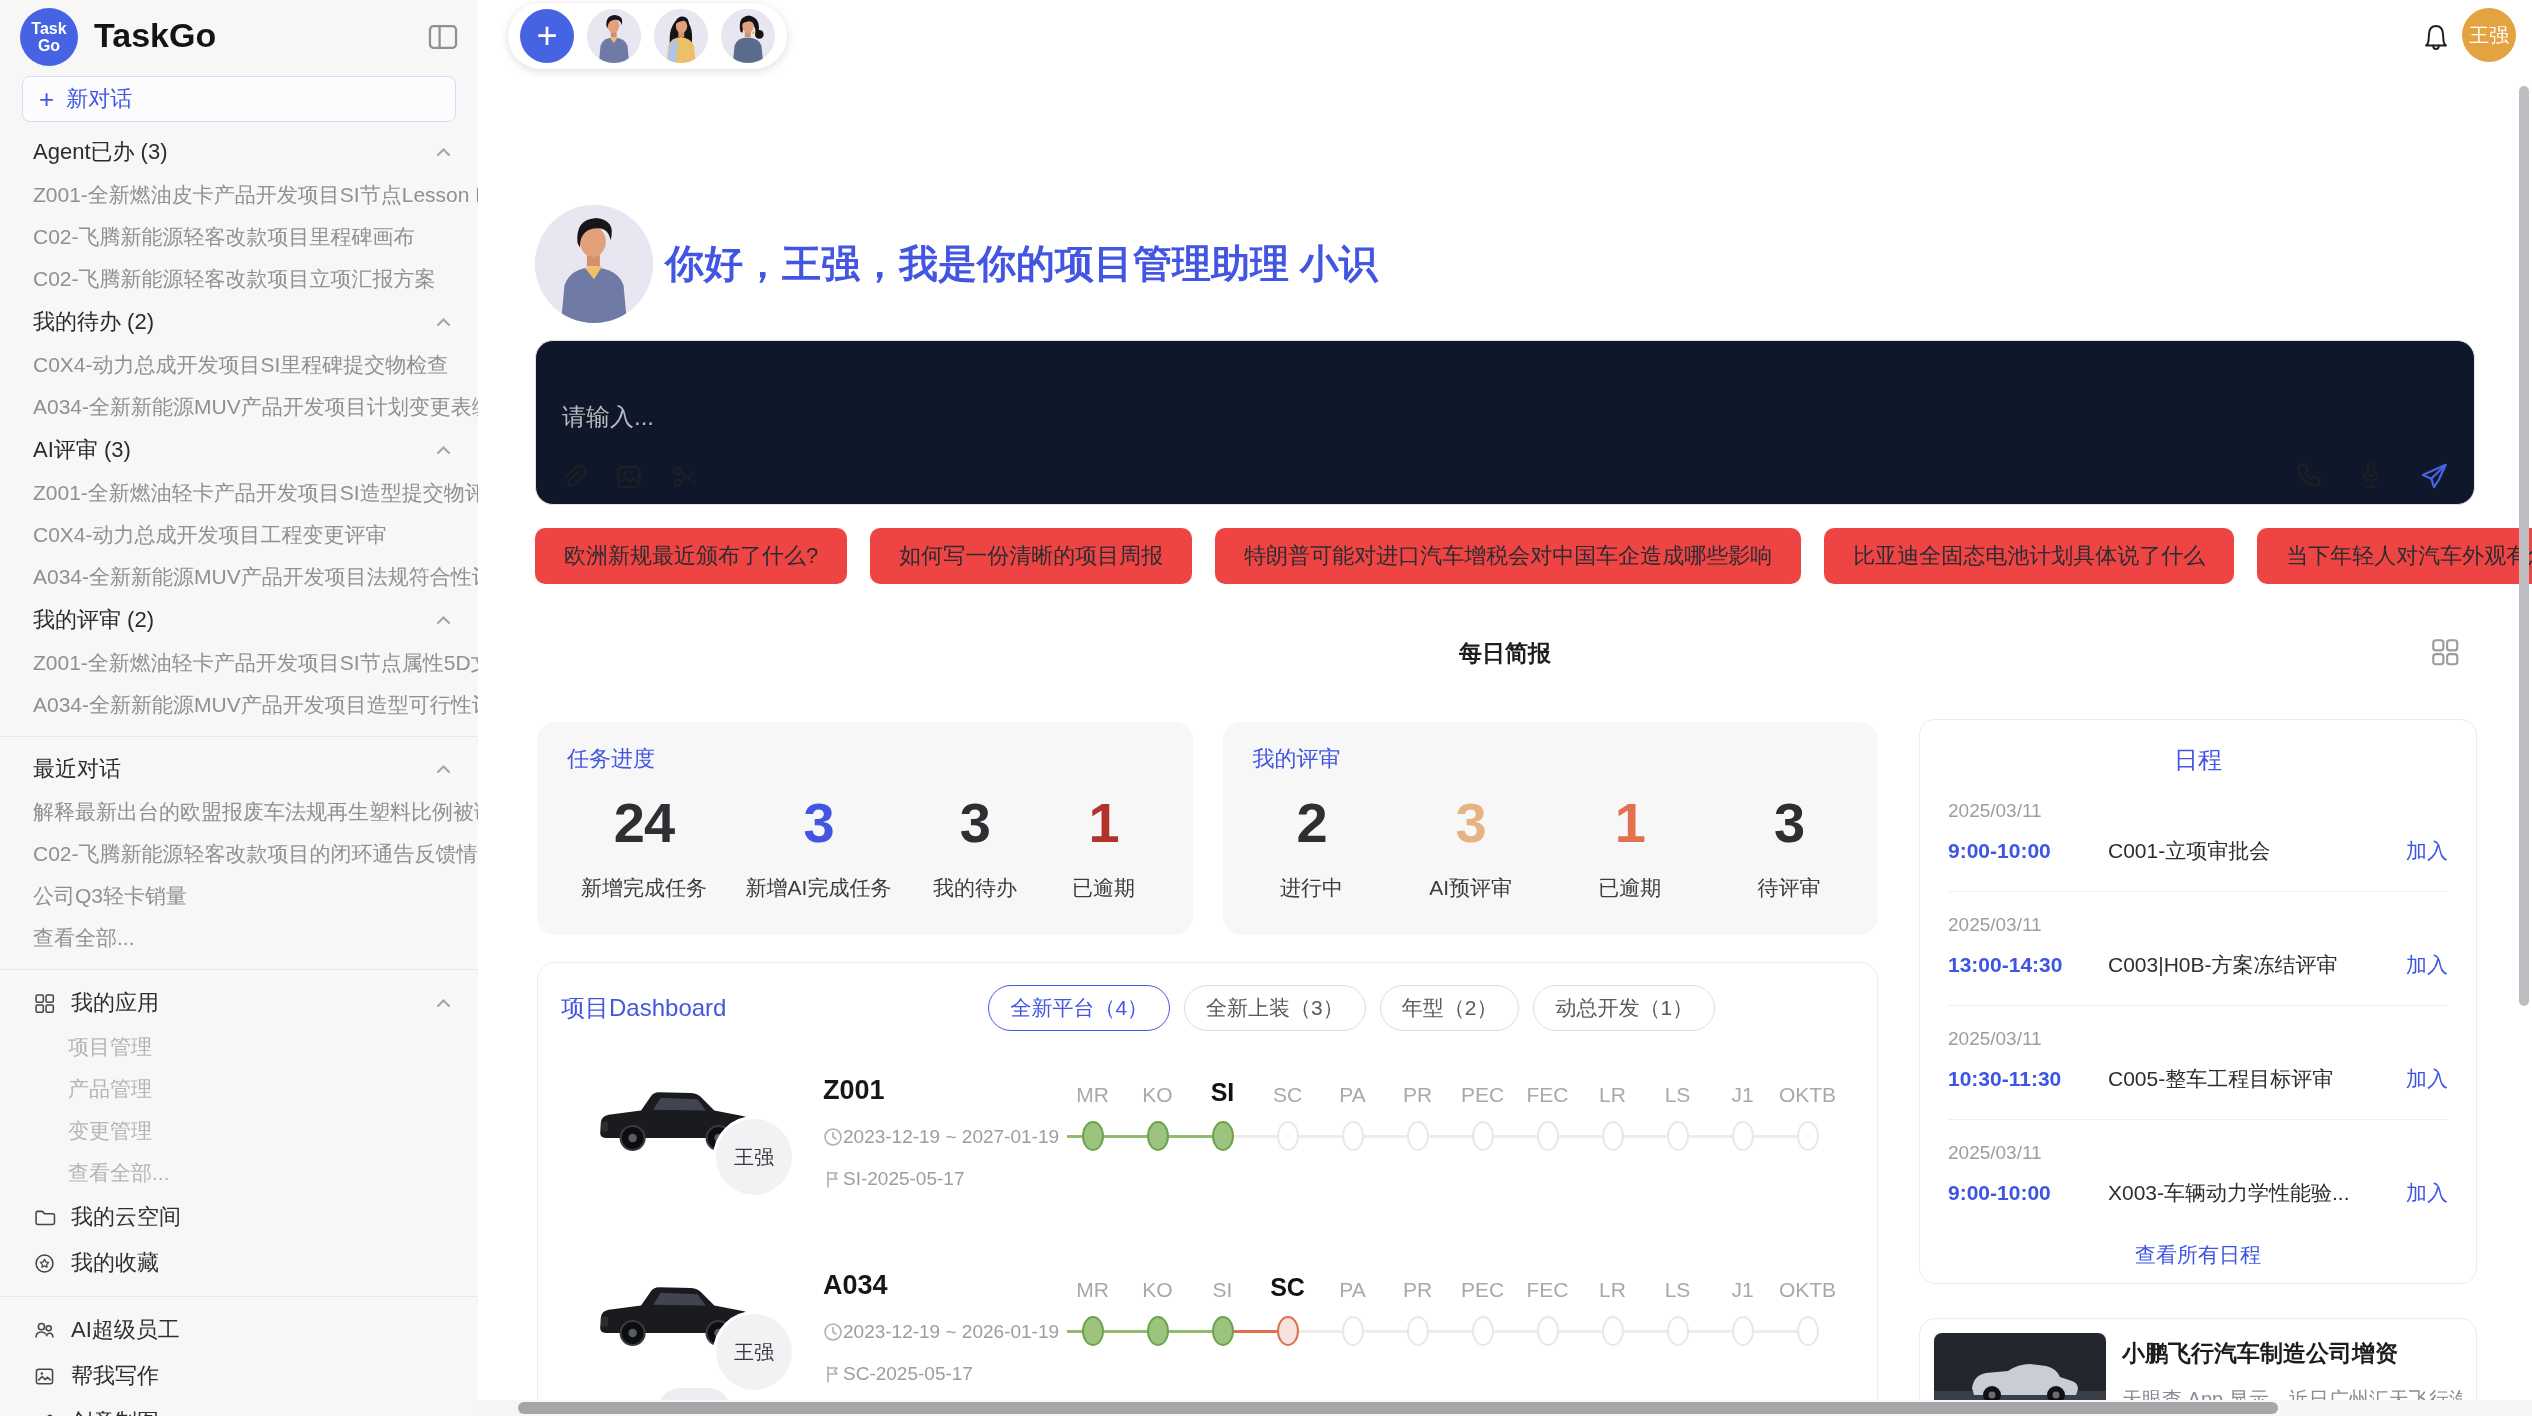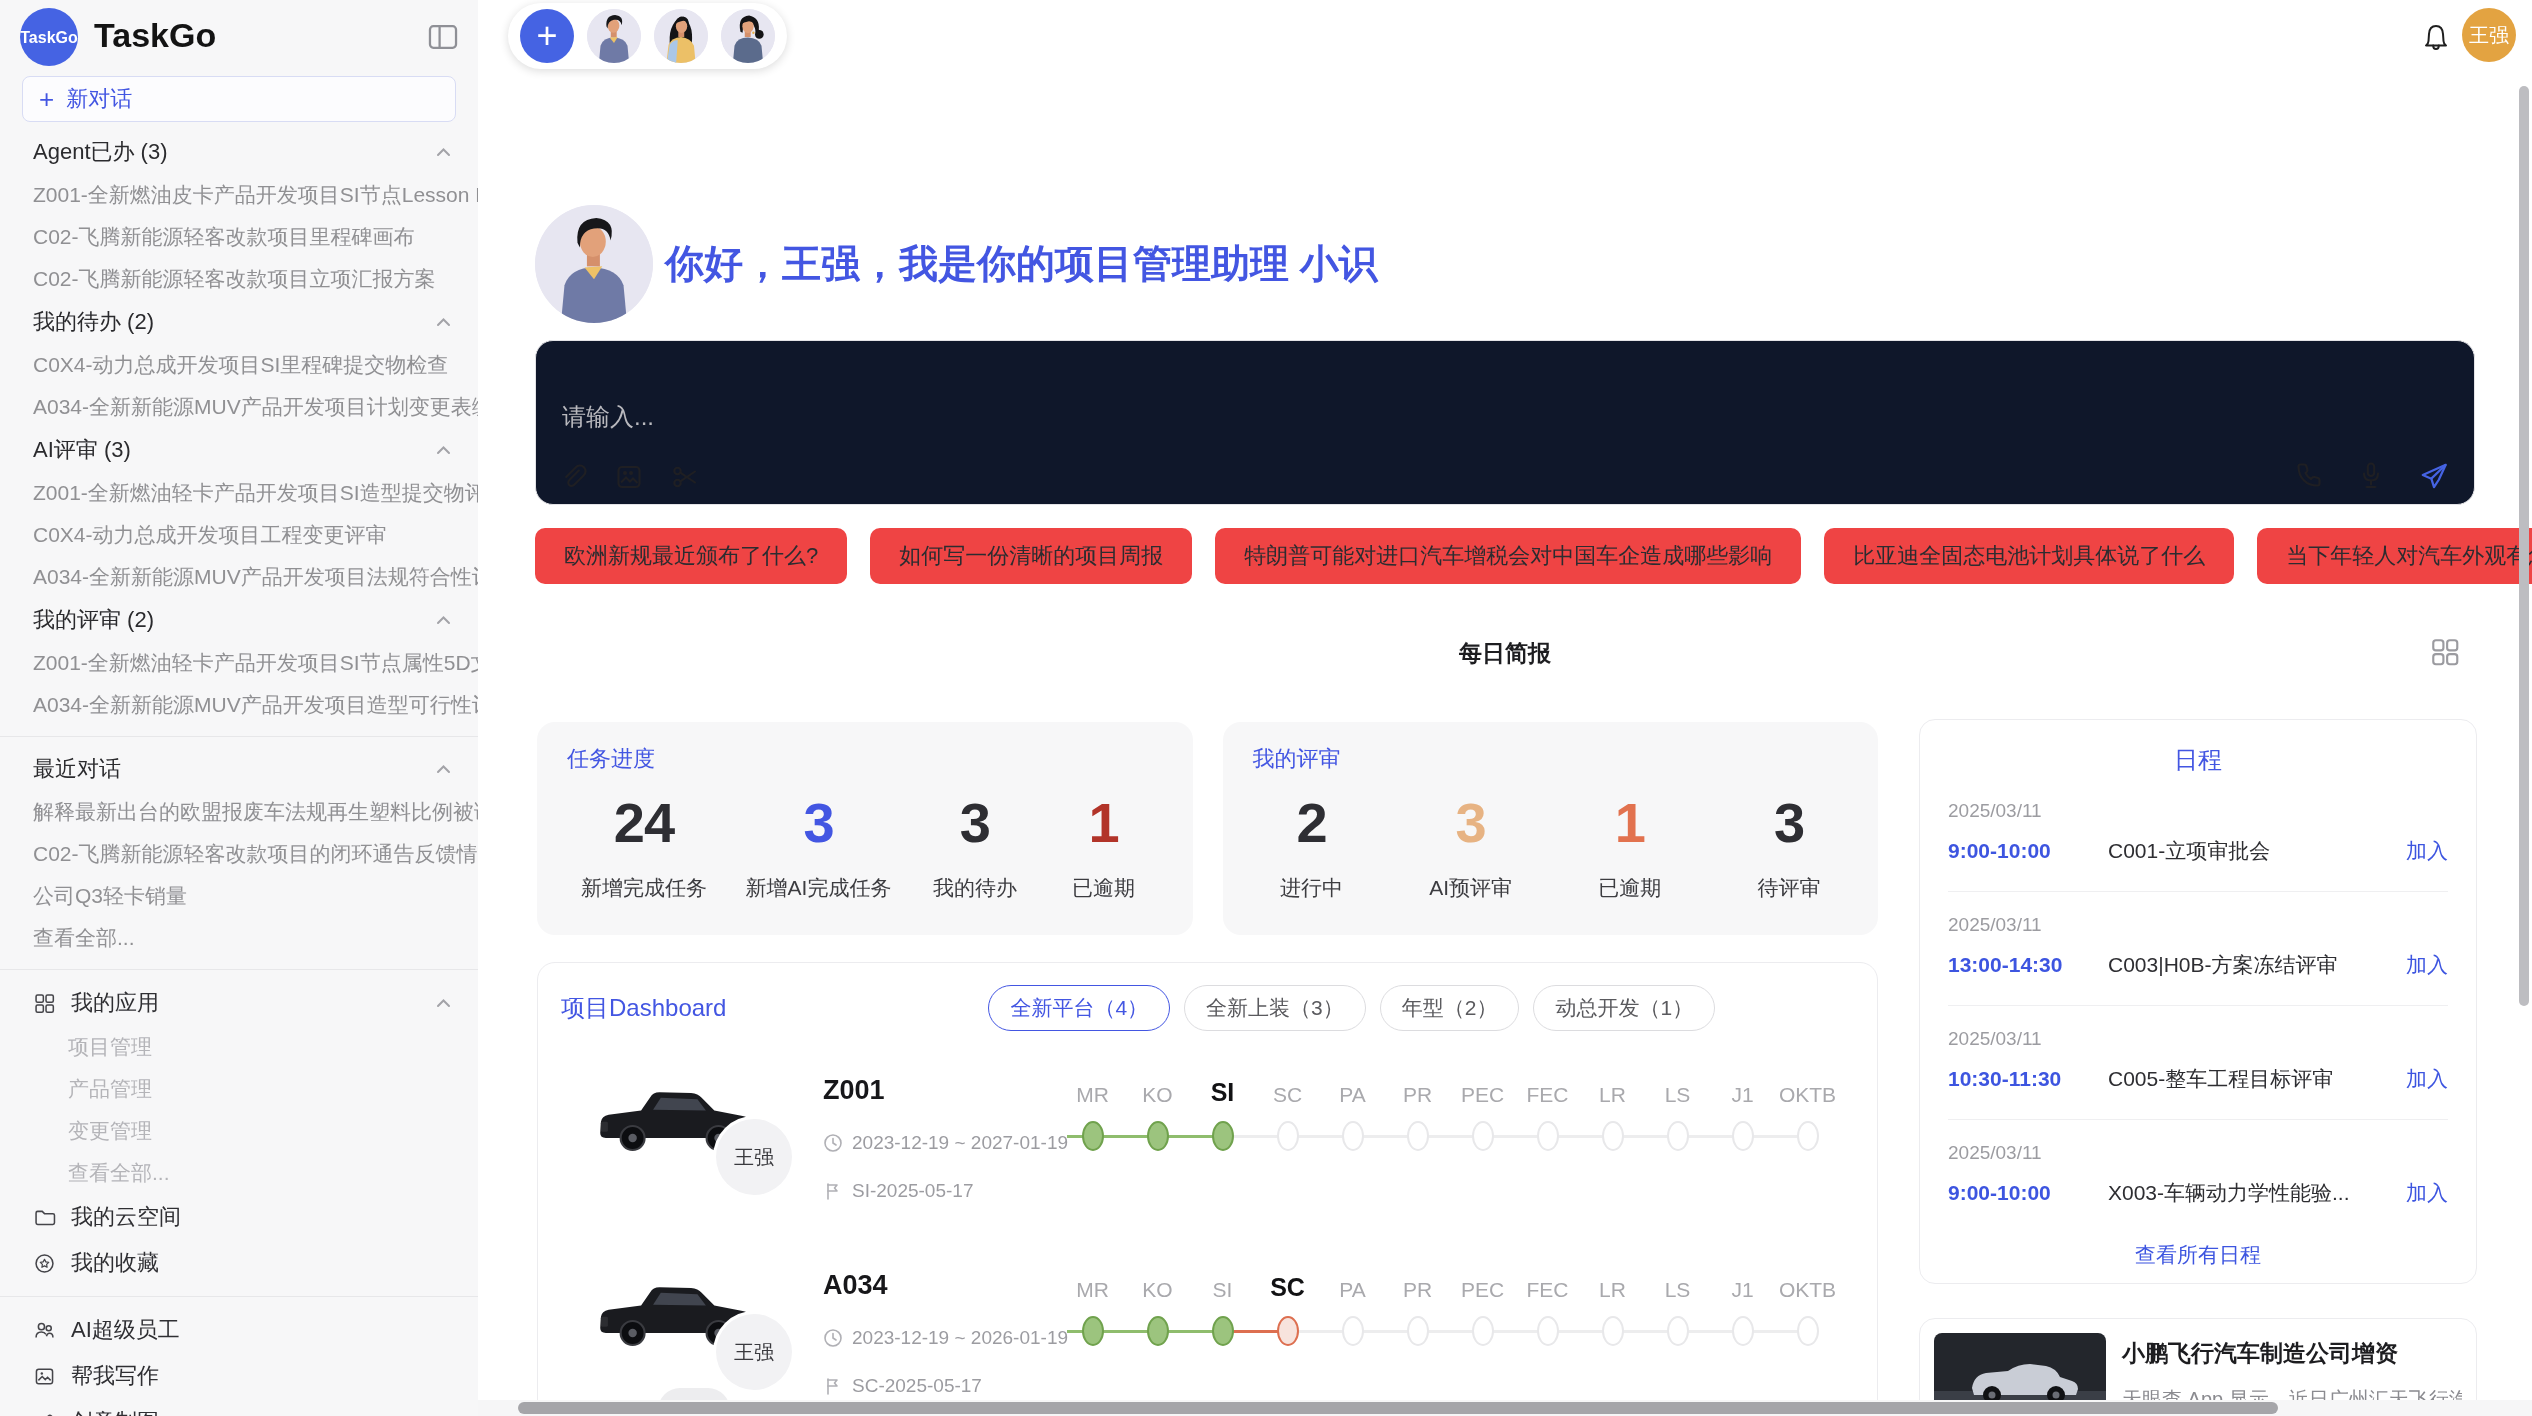--- a/index.html
+++ b/index.html
@@ -3,21 +3,21 @@
 <meta charset="utf-8">
 <style>
   html,body{margin:0;padding:0}
   body{width:2532px;height:1416px;overflow:hidden;position:relative;background:#fff;
        font-family:"Liberation Sans","DejaVu Sans",sans-serif;color:#222}
   svg{display:block}
   
   .sidebar{position:absolute;left:0;top:0;width:478px;height:100%;background:#f7f7f8;border-right:1px solid #ececee;overflow:hidden}
   .sb-header{position:relative;height:72px}
   .logo{position:absolute;left:20px;top:8px;width:58px;height:58px;border-radius:50%;background:#4563e3;color:#fff;
-        display:flex;flex-direction:row;align-items:center;justify-content:center;font-size:16px;line-height:17px;font-weight:700}
+        display:flex;flex-direction:column;align-items:center;justify-content:center;font-size:16px;line-height:17px;font-weight:700}
   .app-title{position:absolute;left:94px;top:16px;font-size:34px;font-weight:700;color:#141414}
   .collapse-btn{position:absolute;right:18px;top:20px;width:34px;height:34px;background:none;border:none;color:#8f9096;cursor:pointer;padding:0}
   .new-chat{display:flex;align-items:center;gap:12px;margin:4px 22px 8px;height:46px;width:434px;box-sizing:border-box;
             background:#fcfcfe;border:1px solid #d8dcf4;border-radius:8px;font-size:22px;color:#4356e2;padding:0 16px;cursor:pointer;
             font-family:inherit}
   .new-chat .plus{font-size:26px;line-height:22px}
   .sb-sec-hdr{height:44px;display:flex;align-items:center;justify-content:space-between;padding:0 24px 0 33px;
               font-size:22px;color:#2b2b2e;font-weight:500;cursor:pointer}
   .chev{color:#a3a3a8;flex:none}
   .sb-item{height:42px;line-height:42px;padding:0 6px 0 33px;font-size:21px;color:#909093;white-space:nowrap;overflow:hidden;cursor:pointer}
@@ -71,21 +71,21 @@
   .tab{height:46px;border-radius:23px;padding:0 21px;font-size:21px;background:#fff;border:1px solid #dcdcdf;color:#5a5a5e;cursor:pointer;font-family:inherit}
   .tab[data-active="true"]{border:1.5px solid #4356e2;color:#4356e2}
   .projects{position:absolute;left:0;top:98px;right:0}
   .project{position:relative;height:195px}
   .p-media{position:absolute;left:58px;top:12px;width:235px;height:165px}
   .p-truck{position:absolute;left:0;top:0;width:162px;height:92px}
   .p-owner{position:absolute;left:120px;top:46px;width:76px;height:76px;border-radius:50%;background:#f2f2f4;box-shadow:0 0 0 3px #fff;
            display:flex;align-items:center;justify-content:center;font-size:20px;color:#3a3a3e}
   .p-info{position:absolute;left:285px;top:14px;width:235px}
   .p-code{font-size:27px;font-weight:700;color:#17171a}
-  .p-meta{display:flex;align-items:center;gap:9px;margin-top:26px;font-size:19px;color:#9c9ca1;white-space:nowrap}
+  .p-meta{display:flex;align-items:center;gap:0;margin-top:20px;font-size:19px;color:#9c9ca1;white-space:nowrap}
   .p-meta svg{flex:none;color:#b0b0b5}
   .miles{position:absolute;left:522px;top:0;display:flex}
   .m-cell{width:65px;position:relative}
   .m-label{height:46px;display:flex;align-items:flex-end;justify-content:center;font-size:21px;color:#a9a9ad;padding-bottom:6px}
   .m-label[data-current="true"]{font-size:25px;font-weight:700;color:#121214}
   .m-dotzone{position:relative;height:52px}
   .m-seg{position:absolute;left:-32px;top:22px;width:64px;height:3px}
   .m-cell:first-child .m-seg{left:7px;width:25px}
   .m-seg[data-line="green"]{background:#8fbd6d}
   .m-seg[data-line="red"]{background:#dd6f50}

